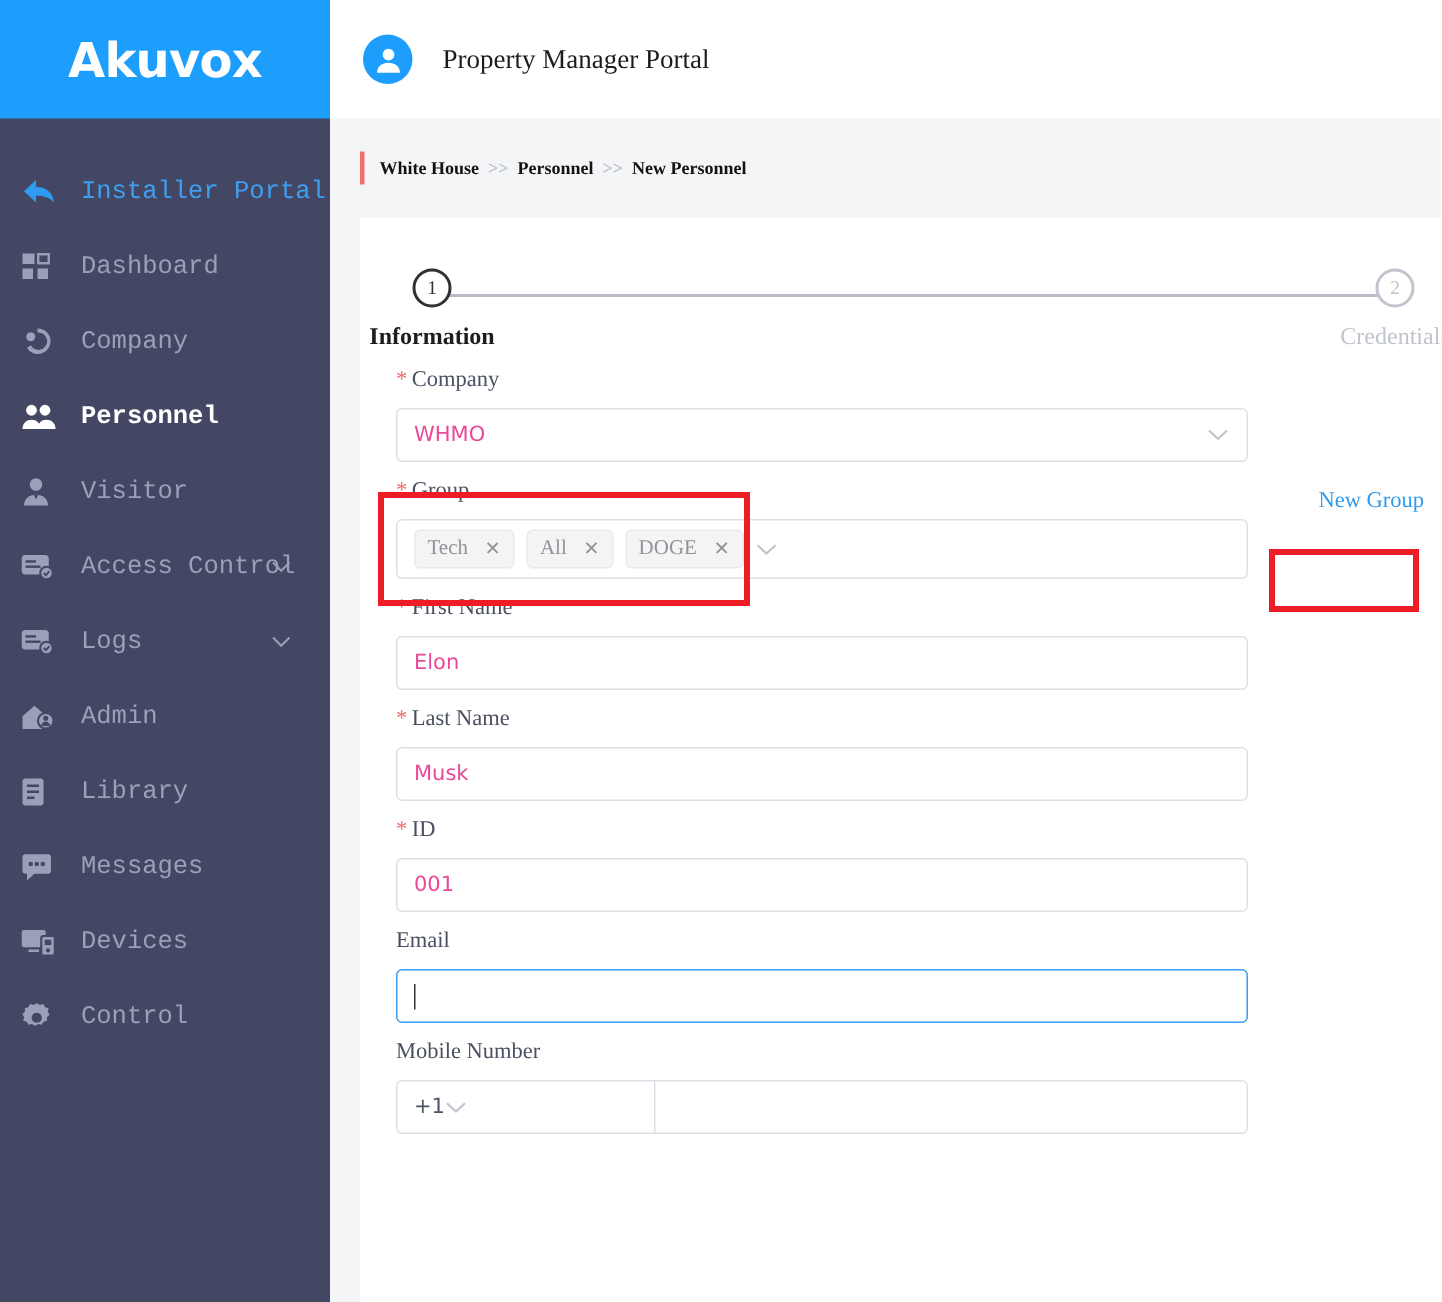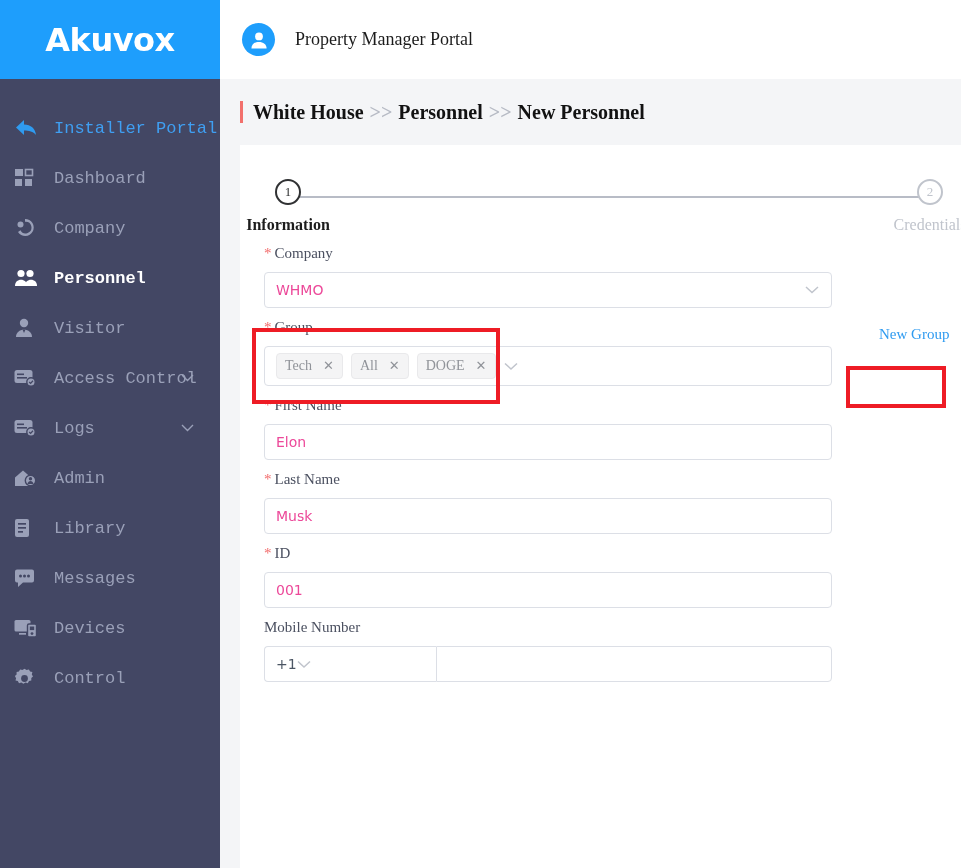--- a/index.html
+++ b/index.html
@@ -81,21 +81,21 @@
   .breadcrumb-bar {
     height: 66px; background: #f4f5f7;
     display: flex; align-items: center;
     padding-left: 20px;
     flex: 0 0 66px;
   }
   .bc-accent {
     width: 3px; height: 22px; background: #f2706c;
     margin-right: 10px;
   }
-  .bc { font-size: 20px; font-weight: bold; color: #121212; display: flex; align-items: flex-end; }
+  .bc { font-size: 12px; font-weight: bold; color: #121212; display: flex; align-items: flex-end; }
   .bc .sep { color: #b6bac4; font-weight: bold; margin: 0 6px; }
 
   .card {
     background: #ffffff;
     margin: 0 0 0 20px;
     flex: 1 1 auto;
     padding: 34px 0 0 0;
     position: relative;
     overflow: hidden;
   }
@@ -480,20 +480,29 @@
 
         <div class="field">
           <label class="flabel">
             <span class="req">*</span><span>ID</span>
           </label>
           <div class="ctl">
             <span>001</span>
           </div>
         </div>
 
+        <div class="field">
+          <label class="flabel">
+            <span>Email</span>
+          </label>
+          <div class="ctl focused">
+            <span class="caret"></span>
+              <span></span>
+          </div>
+        </div>
 
         <div class="field">
           <label class="flabel">
             <span>Mobile Number</span>
           </label>
           <div class="phone-row">
             <div class="phone-cc">
               <span>+1</span>
               <span class="chev-dn">
                 <svg class="ic" width="14" height="9" viewBox="0 0 14 9">

